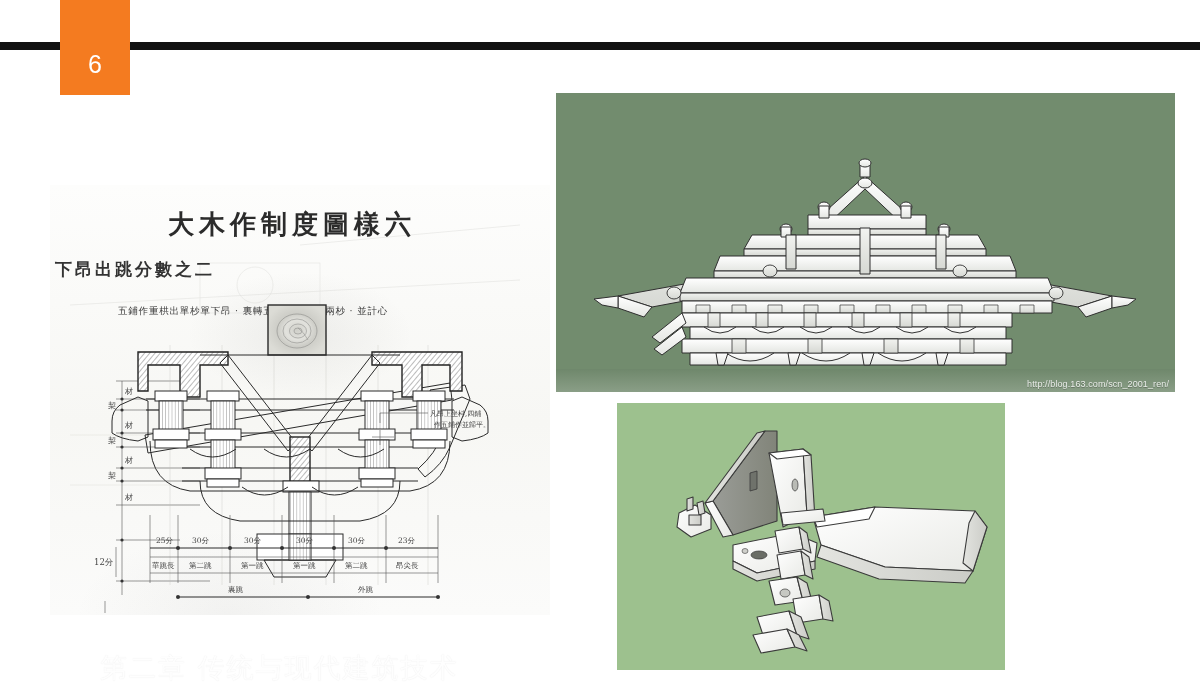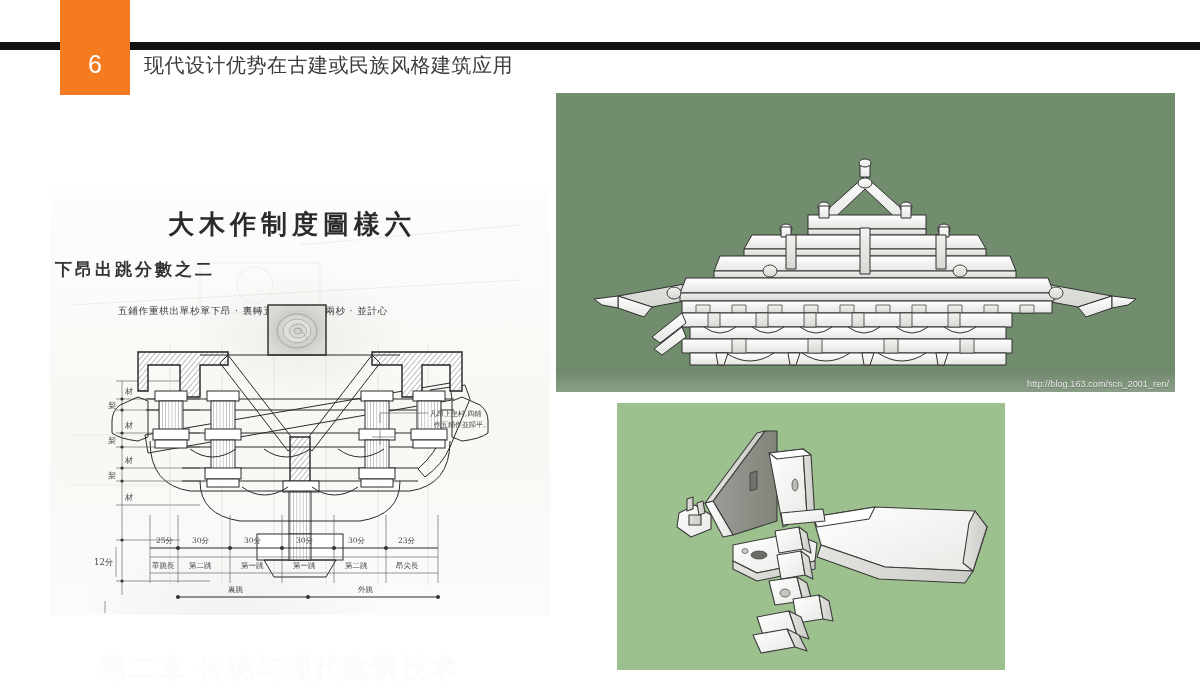--- a/index.html
+++ b/index.html
@@ -140,21 +140,20 @@
   }
 </style>
 </head>
 <body>
 
 <div id="slide-header">
   <div id="header-rule"></div>
   <div id="section-number-badge">
     <span id="section-number">6</span>
   </div>
-  <div id="slide-title">现代设计优势在古建或民族风格建筑应用</div>
 </div>
 
 <div id="drawing-figure">
   <div id="drawing-paper-texture"></div>
 
   <svg id="drawing-svg" viewBox="0 0 500 430" width="500" height="430">
     <defs>
       <pattern id="hatchPattern" patternUnits="userSpaceOnUse" width="4" height="4" patternTransform="rotate(40)">
         <rect width="4" height="4" fill="#ffffff"></rect>
         <line x1="0" y1="0" x2="0" y2="4" stroke="#555" stroke-width="0.8"></line>

